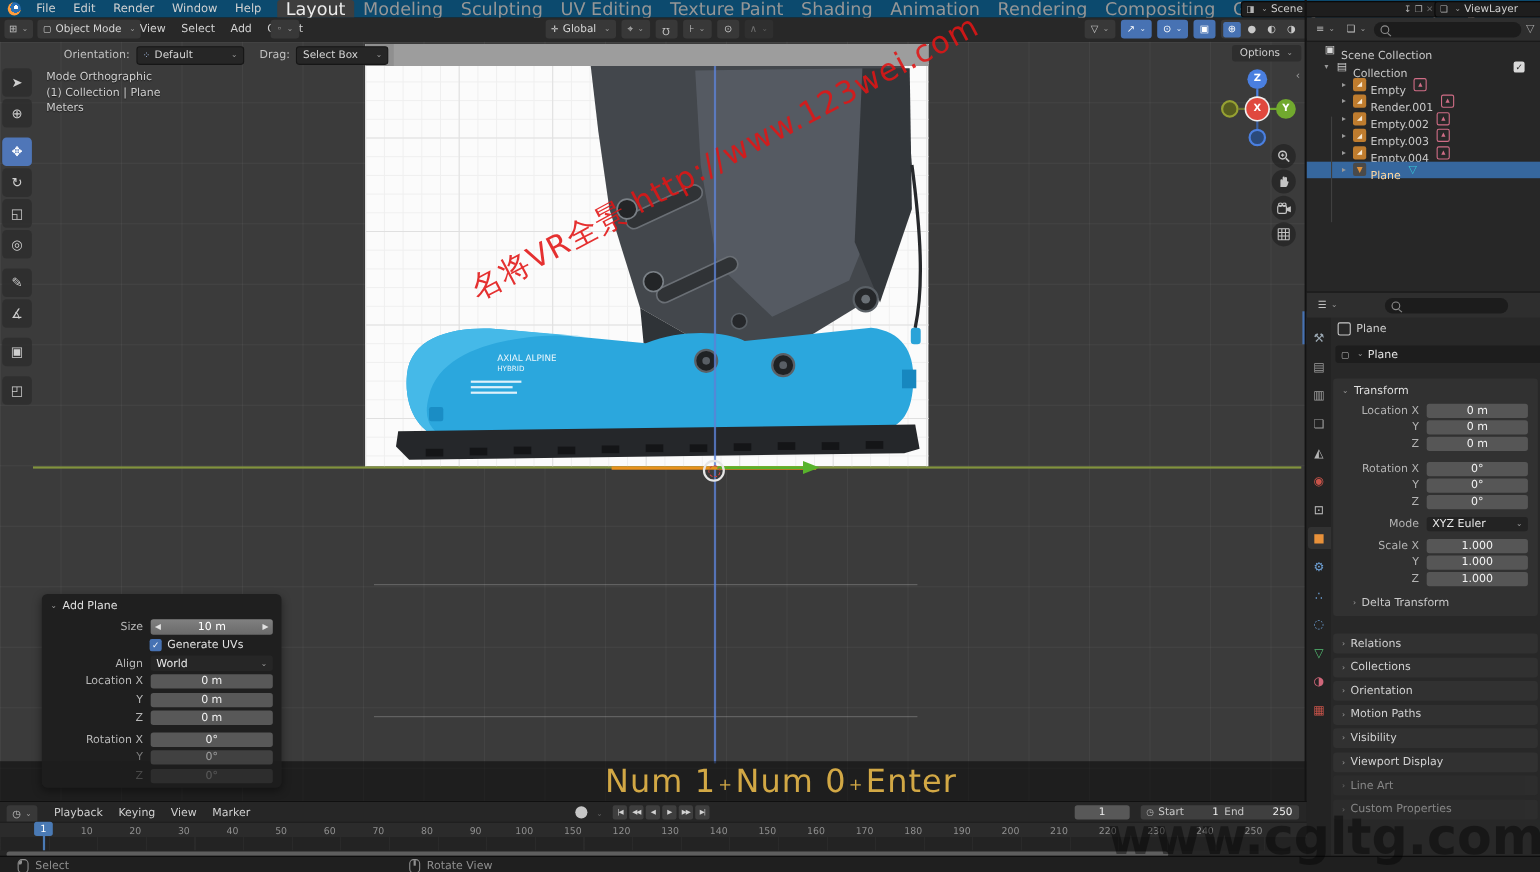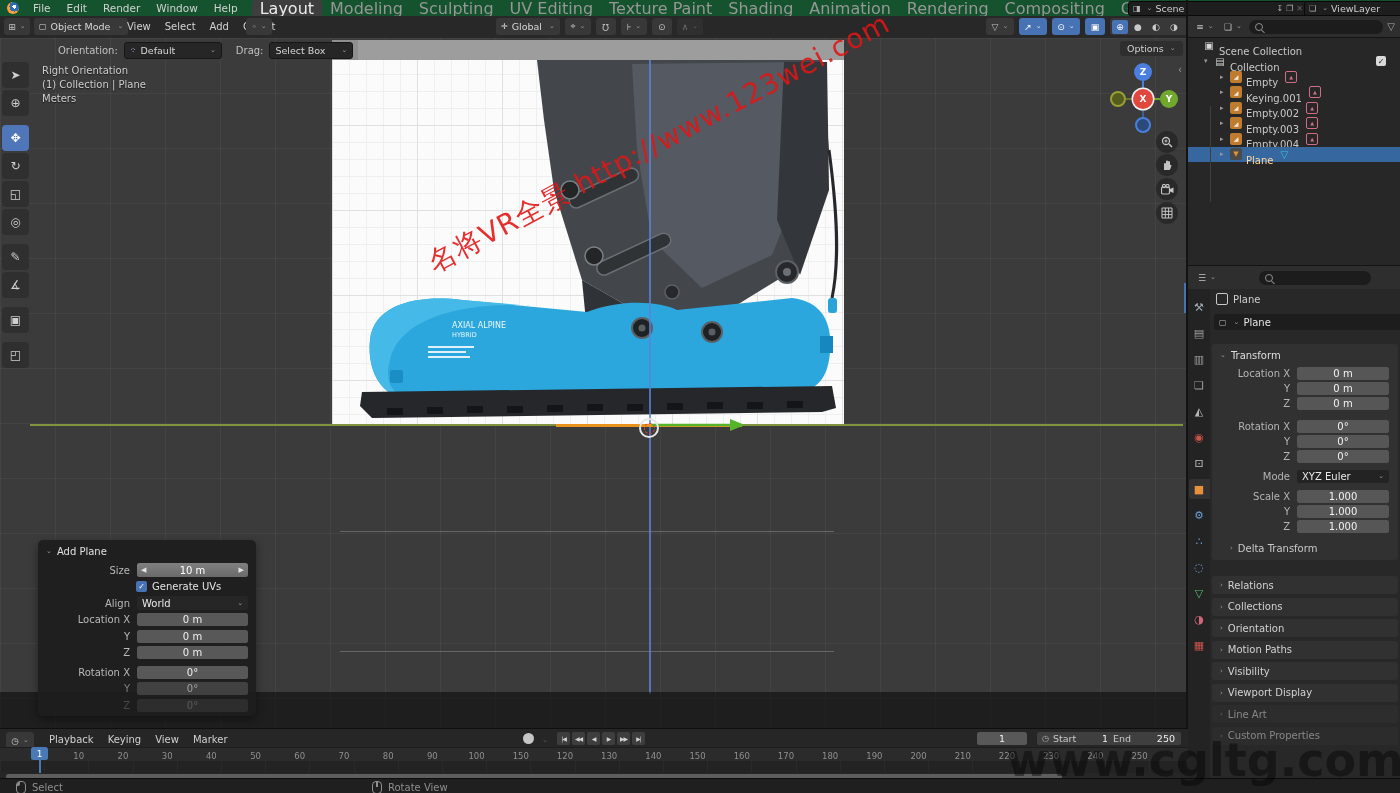--- a/index.html
+++ b/index.html
@@ -5,21 +5,21 @@
   html,body{margin:0;padding:0;background:#000;}
   #app{position:relative;width:1400px;height:793px;overflow:hidden;background:#1e1e1e;
        font-family:"DejaVu Sans",sans-serif;font-size:10px;color:#c8c8c8;-webkit-font-smoothing:antialiased;}
   .abs{position:absolute;}
   .flex{display:flex;align-items:center;}
   .caret{font-size:7px;color:#9a9a9a;margin-left:3px;line-height:1;}
   .lens{width:6px;height:6px;border:1px solid #8d8d8d;border-radius:50%;position:relative;display:inline-block;flex:0 0 auto;}
   .lens::after{content:"";position:absolute;width:4px;height:1px;background:#8d8d8d;right:-3px;bottom:-2px;transform:rotate(40deg);}
 
   
-  .topbar{left:0;top:0;width:1400px;height:16px;background:#14532d;display:flex;align-items:center;border-bottom:1px solid #101010;}
+  .topbar{left:0;top:0;width:1400px;height:16px;background:#0c4a6e;display:flex;align-items:center;border-bottom:1px solid #101010;}
   .blender-logo{width:12px;height:12px;border-radius:50%;margin:0 6px 0 7px;background:radial-gradient(circle at 62% 38%,#fff 0 2px,#2a6fb4 2px 5px,#ff9d3c 5px 100%);flex:0 0 auto;}
   .menu-item{padding:0 8px;color:#d2d2d2;font-size:10.5px;cursor:default;}
   .ws-tabs{display:flex;margin-left:6px;height:16px;align-items:stretch;}
   .ws-tab{padding:1px 8px 0;color:#969696;font-size:16px;display:flex;align-items:center;}
   .ws-tab.active{background:#3e3e3e;color:#ececec;border-radius:3px 3px 0 0;}
   .id-box{background:#1e1e1e;border:1px solid #090909;border-radius:3px;height:13px;display:flex;align-items:center;padding:0 4px;gap:3px;font-size:9.5px;color:#cfcfcf;}
   .id-ico{font-size:8px;color:#b5b5b5;}
   .dim{opacity:.45;}
 
   
@@ -322,21 +322,21 @@
     <div class="guide" style="top:613px;"></div>
     <div class="zline"></div>
     <div class="plane-edge"></div>
     <svg style="position:absolute;left:652px;top:379px;" width="94" height="16">
       <line x1="0" y1="8" x2="78" y2="8" stroke="#58b32c" stroke-width="2.5"></line>
       <polygon points="78,2 93,8 78,14" fill="#58b32c"></polygon>
     </svg>
     <div class="cursor3d"></div>
 
     <div class="vp-overlay-text">
-      <div>Right Orientation</div>
+      <div>Mode Orthographic</div>
       <div>(1) Collection | Plane</div>
       <div>Meters</div>
     </div>
 
     <div class="abs flex" style="left:58px;top:4px;gap:6px;">
       <span class="tset-label">Orientation:</span>
       <div class="dd" style="width:86px;">
         <span style="font-size:8px;color:#9fb4d8;">⁘</span>
         <span style="flex:1;">Default</span>
           <span class="caret">⌄</span>
@@ -400,20 +400,23 @@
           <path d="M9,5 L12.5,3.5 L12.5,9 L9,7.5 Z" fill="#c4c4c4"></path>
         </svg>
     </div>
     <div class="vbtn" style="top:164px;">
       <svg width="12" height="12">
           <path d="M1,1 H11 M1,4.3 H11 M1,7.6 H11 M1,11 H11 M1,1 V11 M4.3,1 V11 M7.6,1 V11 M11,1 V11" stroke="#c4c4c4" stroke-width="1"></path>
         </svg>
     </div>
 
     <div class="sc-band"></div>
+    <div class="sc-text">
+      <span>Num 1</span><span class="sc-plus">+</span><span>Num 0</span><span class="sc-plus">+</span><span>Enter</span>
+    </div>
   </div>
 
   <div class="abs resize-strip" style="top:283px;"></div>
 
   <div class="abs op-panel">
     <div class="op-title flex">
       <span class="caret" style="margin:0 5px 0 0;">⌄</span>
         <span>Add Plane</span>
     </div>
     <div class="op-row">
@@ -497,21 +500,21 @@
         <span class="disc">▸</span>
         <span class="oicon empty-image"></span>
         <span class="o-label">Empty</span>
         <span class="trail img"></span>
       </div>
 
       <div class="o-row">
         <span class="ind2"></span>
         <span class="disc">▸</span>
         <span class="oicon empty-image"></span>
-        <span class="o-label">Keying.001</span>
+        <span class="o-label">Render.001</span>
         <span class="trail img"></span>
       </div>
 
       <div class="o-row">
         <span class="ind2"></span>
         <span class="disc">▸</span>
         <span class="oicon empty-image"></span>
         <span class="o-label">Empty.002</span>
         <span class="trail img"></span>
       </div>

